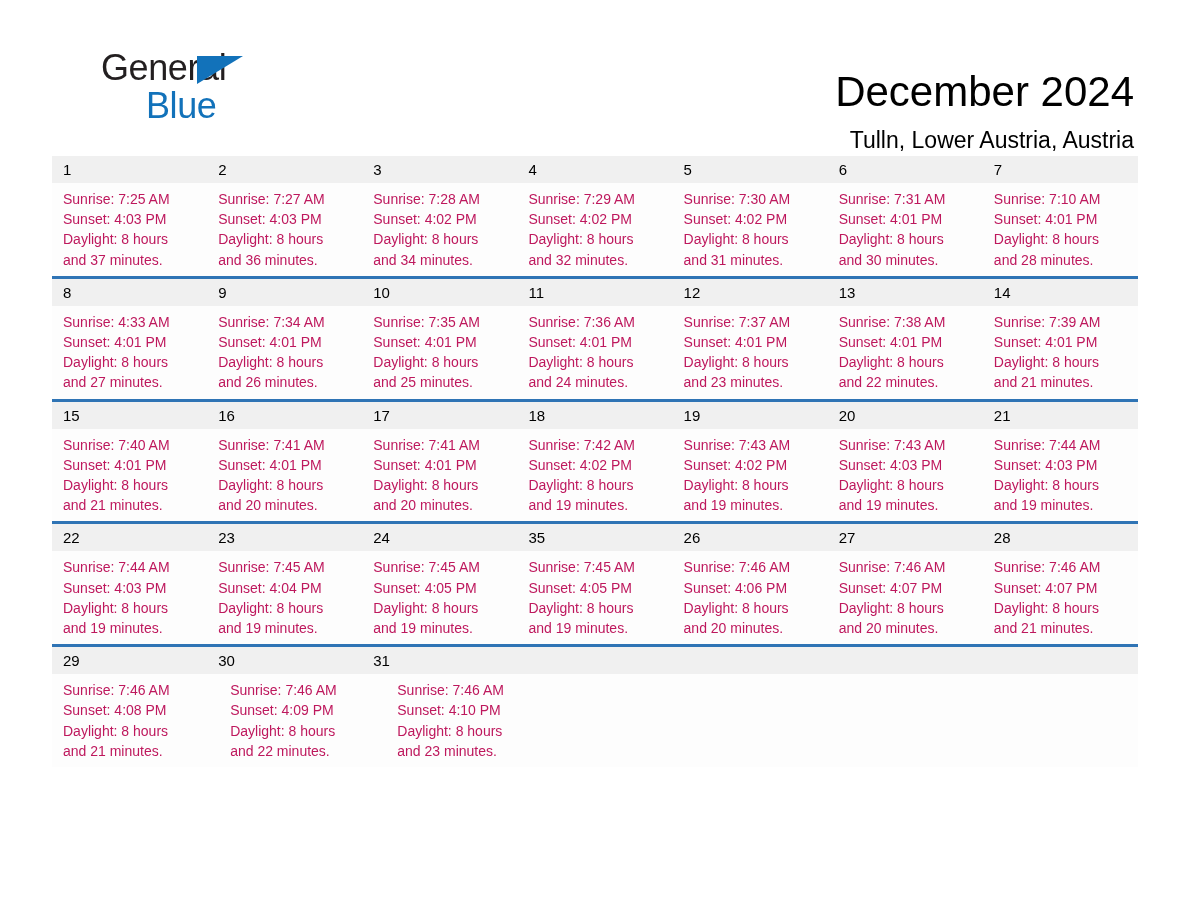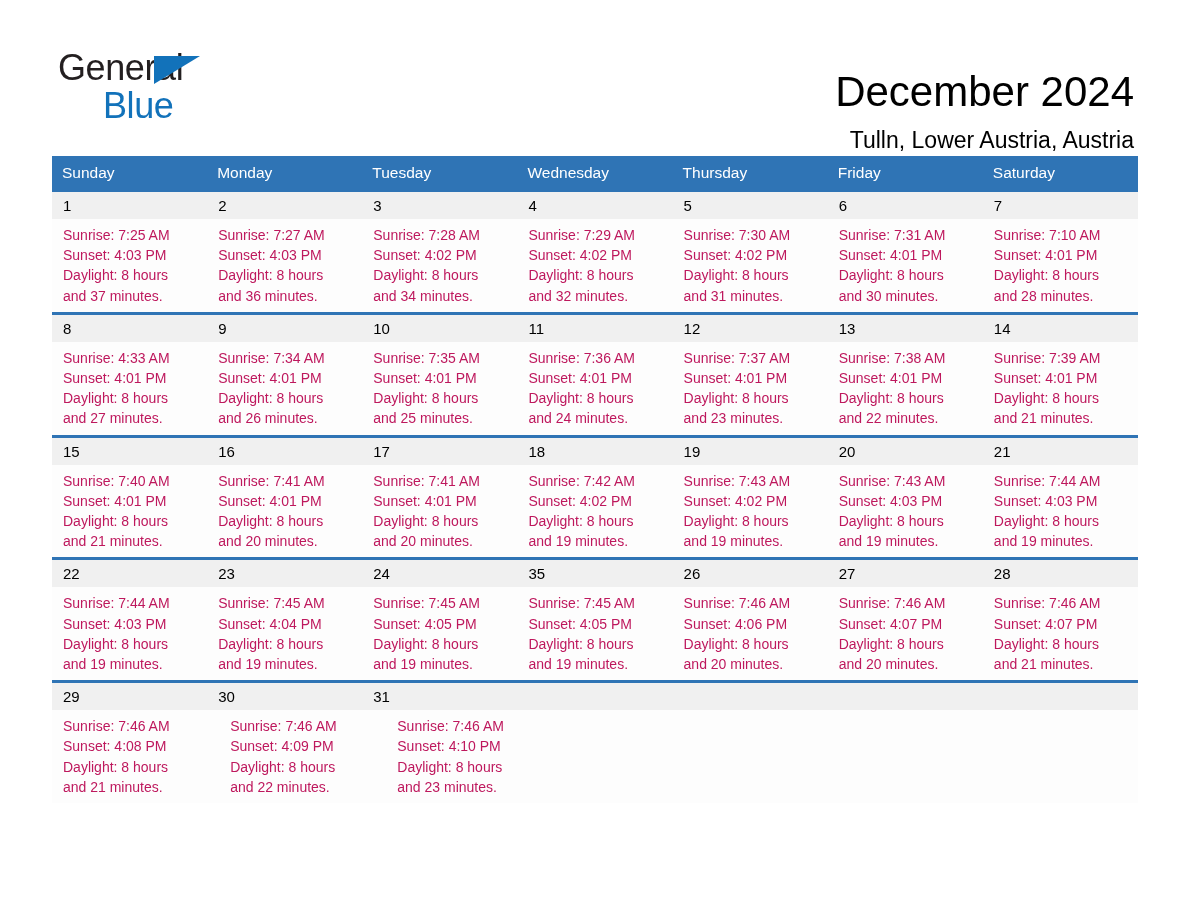--- a/index.html
+++ b/index.html
@@ -12,20 +12,21 @@
     height: 918px;
     font-family: "Liberation Sans", sans-serif;
     color: #000000;
     overflow: hidden;
   }
   .page {
     position: relative;
     width: 1188px;
     height: 918px;
     box-sizing: border-box;
+    padding-left: 43px;
   }
 
   
   .top {
     position: relative;
     height: 120px;
     padding: 0 50px;
   }
   .logo {
     position: absolute;
@@ -163,29 +164,20 @@
 
     <div class="title-block">
       <div class="cal-title">December 2024</div>
       <div class="cal-subtitle">Tulln, Lower Austria, Austria</div>
     </div>
 
   </div>
 
   <div class="calendar">
 
-    <div class="weekdays">
-      <div class="weekday">Sunday</div>
-      <div class="weekday">Monday</div>
-      <div class="weekday">Tuesday</div>
-      <div class="weekday">Wednesday</div>
-      <div class="weekday">Thursday</div>
-      <div class="weekday">Friday</div>
-      <div class="weekday">Saturday</div>
-    </div>
 
     <div class="week">
       <div class="daynum-row">
         <div class="daynum">1</div>
         <div class="daynum">2</div>
         <div class="daynum">3</div>
         <div class="daynum">4</div>
         <div class="daynum">5</div>
         <div class="daynum">6</div>
         <div class="daynum">7</div>

